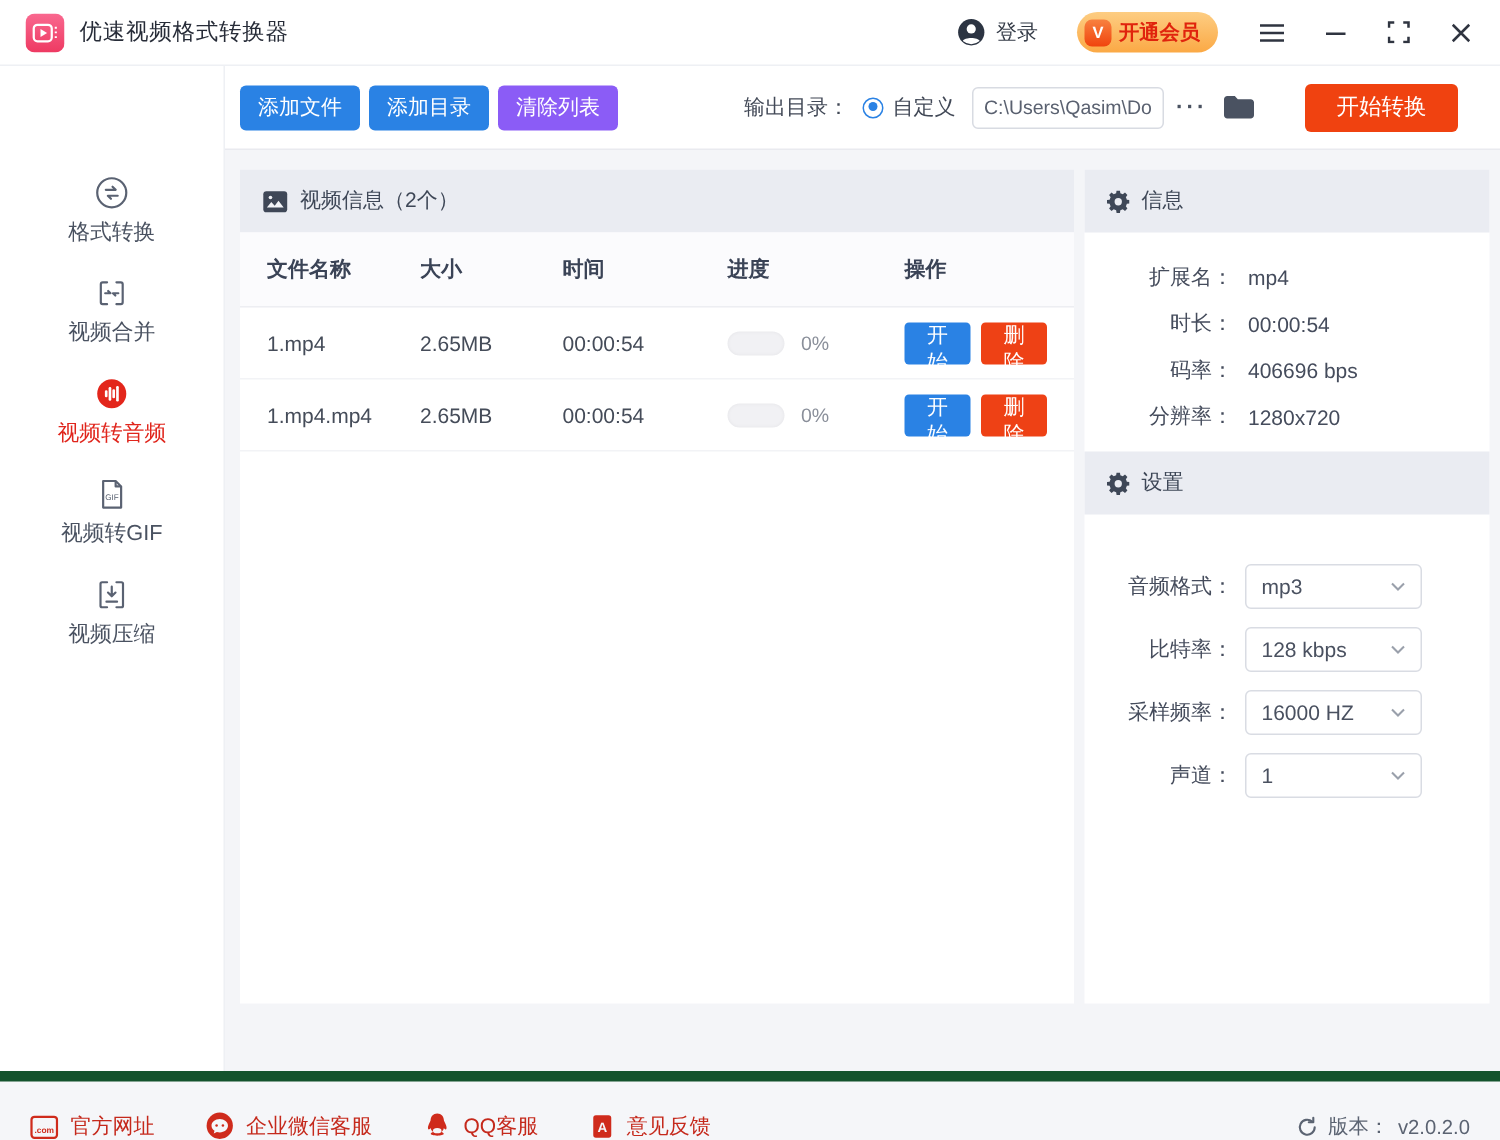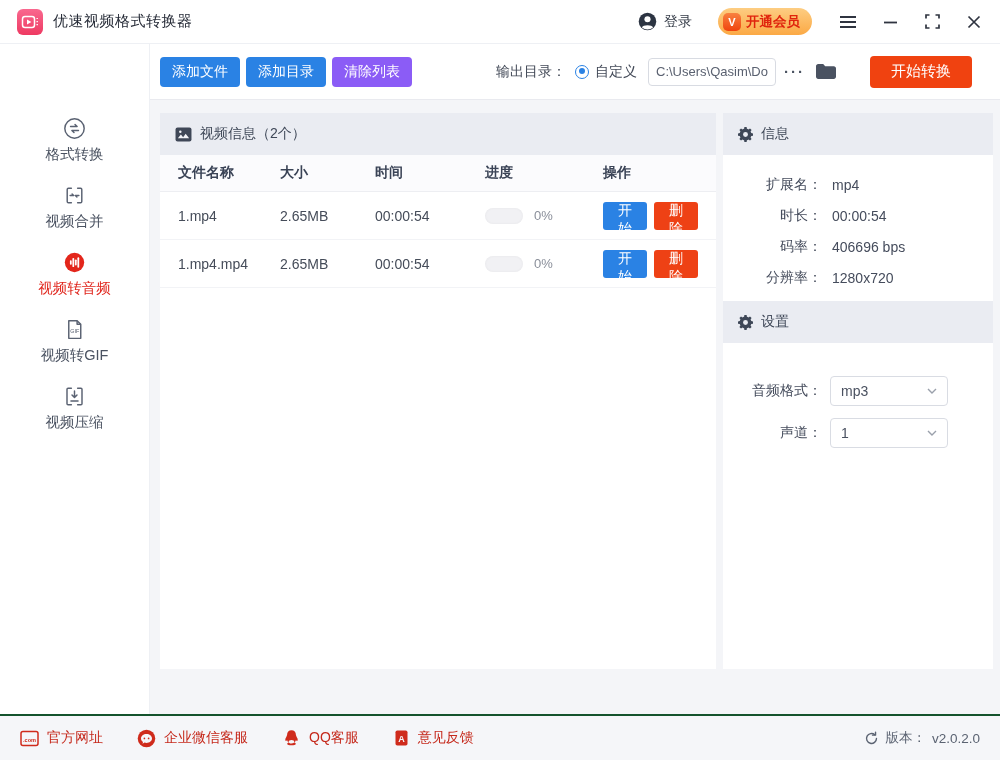--- a/index.html
+++ b/index.html
@@ -43,42 +43,42 @@
   .path-input { margin-left:11px; width:128px; height:28px; border:1px solid #d8dbe2; border-radius:4px; padding:0 7px; font-size:13px; color:#5a6170; font-family:inherit; white-space:nowrap; overflow:hidden; }
   .dots { margin-left:8px; font-size:15px; font-weight:bold; color:#4a5261; letter-spacing:2px; cursor:pointer; }
   .folder { margin-left:10px; display:inline-flex; cursor:pointer; }
   .start-btn { margin-left:34px; height:32px; background:#f04210; color:#fff; border:none; border-radius:4px; font-size:15px; padding:0 21px; cursor:pointer; font-family:inherit; }
 
   
   .content { flex:1; display:flex; gap:7px; padding:13px 7px 45px 10px; min-height:0; }
   .card-header { flex:0 0 42px; height:42px; background:#eaecf2; display:flex; align-items:center; gap:8px; padding:0 15px; font-size:14px; color:#3e4757; }
   .table-card { flex:1; min-width:0; background:#fff; display:flex; flex-direction:column; }
   .grid { display:grid; grid-template-columns:102px 95px 110px 118px 1fr; align-items:center; padding:0 18px; }
-  .col-row { height:37px; background:#fbfbfd; border-bottom:1px solid #edeef2; font-size:14px; font-weight:bold; color:#3a4356; }
+  .col-row { height:50px; background:#fbfbfd; border-bottom:1px solid #edeef2; font-size:14px; font-weight:bold; color:#3a4356; }
   .t-row { height:48px; border-bottom:1px solid #f2f3f6; font-size:14px; color:#454c59; }
   .prog-cell { display:flex; align-items:center; }
   .pill { width:38px; height:16px; border-radius:8px; background:#f1f1f4; box-shadow:inset 0 0 3px rgba(0,0,0,.05); }
   .pct { margin-left:11px; font-size:13px; color:#8a8f9a; }
   .act-cell { display:flex; gap:7px; }
   .mini-btn { height:28px; border:none; border-radius:3px; color:#fff; font-size:14px; padding:0 10px; cursor:pointer; font-family:inherit; }
   .mini-btn.blue { background:#2a82e4; }
   .mini-btn.red { background:#ee4115; }
 
   .side-card { flex:0 0 270px; background:#fff; display:flex; flex-direction:column; }
   .info-rows { padding:14px 0 8px; }
   .info-row { height:31px; display:flex; align-items:center; font-size:14px; }
   .i-label { width:99px; text-align:right; color:#454c5c; }
   .i-value { margin-left:10px; color:#454c5c; }
   .set-rows { padding-top:33px; }
   .set-row { display:flex; align-items:center; margin-bottom:12px; }
   .s-label { width:99px; text-align:right; font-size:14px; color:#454c5c; }
   .select { margin-left:8px; width:118px; height:30px; border:1px solid #d9dce3; border-radius:4px; background:#fff; display:flex; align-items:center; justify-content:space-between; padding:0 10px; font-size:14px; color:#4a5160; cursor:pointer; }
 
   
-  .footer { flex:0 0 46px; background:#f5f6f9; border-top:2px solid #14532d; display:flex; align-items:center; padding:0 20px; }
+  .footer { flex:0 0 46px; background:#f5f6f9; border-top:7px solid #14532d; display:flex; align-items:flex-end; padding:0 20px; }
   .f-link { display:flex; align-items:center; gap:8px; margin-right:34px; cursor:pointer; }
   .f-label { font-size:14px; color:#c5291c; }
   .version { margin-left:auto; display:flex; align-items:center; gap:6px; font-size:13.5px; color:#5b6372; }
 </style>
 </head>
 <body>
 
 <div class="window">
 
   <header class="titlebar">
@@ -313,20 +313,38 @@
             <div class="set-row">
               <span class="s-label">音频格式：</span>
               <span class="select">
                 <span>mp3</span>
                 <svg width="10" height="6" viewBox="0 0 10 6">
                     <path d="M1 1l4 4 4-4" fill="none" stroke="#9aa0ab" stroke-width="1.4"></path>
                   </svg>
               </span>
             </div>
             <div class="set-row">
+              <span class="s-label">比特率：</span>
+              <span class="select">
+                <span>128 kbps</span>
+                <svg width="10" height="6" viewBox="0 0 10 6">
+                    <path d="M1 1l4 4 4-4" fill="none" stroke="#9aa0ab" stroke-width="1.4"></path>
+                  </svg>
+              </span>
+            </div>
+            <div class="set-row">
+              <span class="s-label">采样频率：</span>
+              <span class="select">
+                <span>16000 HZ</span>
+                <svg width="10" height="6" viewBox="0 0 10 6">
+                    <path d="M1 1l4 4 4-4" fill="none" stroke="#9aa0ab" stroke-width="1.4"></path>
+                  </svg>
+              </span>
+            </div>
+            <div class="set-row">
               <span class="s-label">声道：</span>
               <span class="select">
                 <span>1</span>
                 <svg width="10" height="6" viewBox="0 0 10 6">
                     <path d="M1 1l4 4 4-4" fill="none" stroke="#9aa0ab" stroke-width="1.4"></path>
                   </svg>
               </span>
             </div>
           </div>
         </section>

